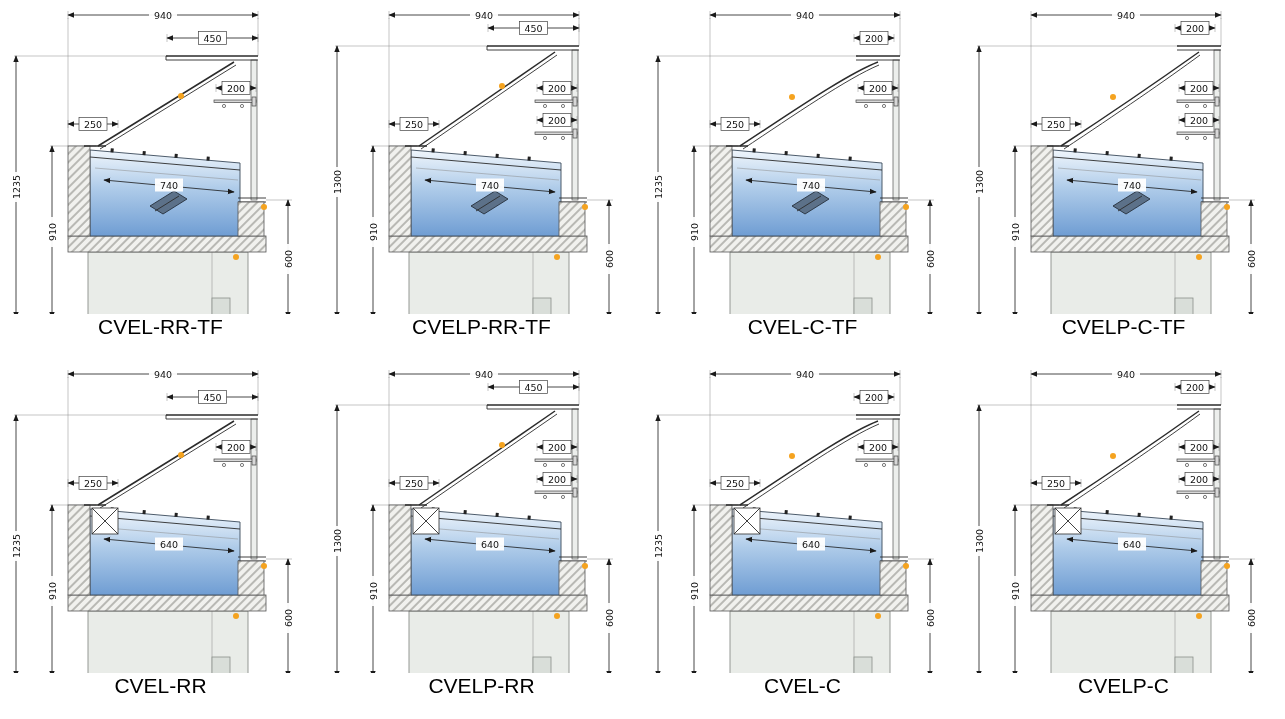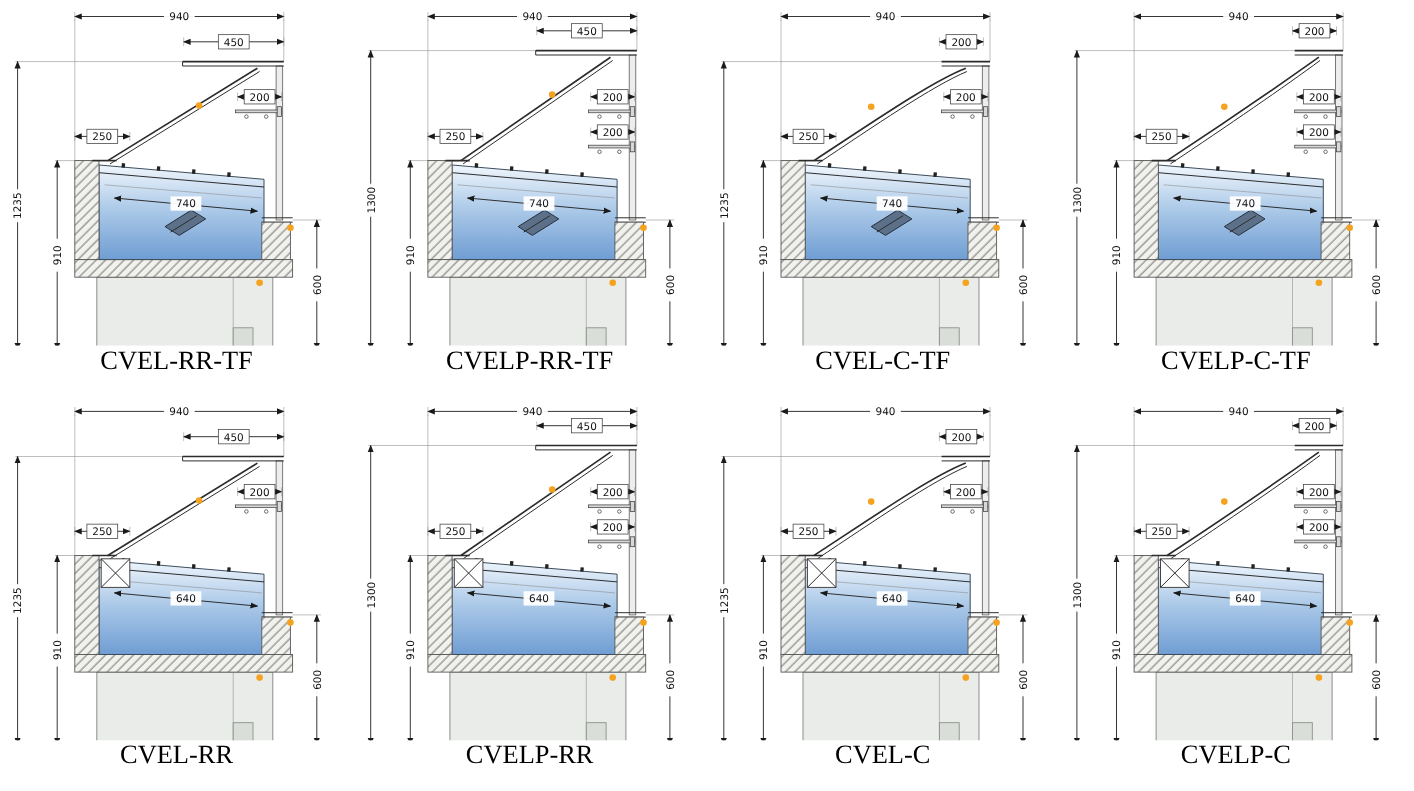--- a/index.html
+++ b/index.html
@@ -1,20 +1,20 @@
 <!DOCTYPE html>
 <html style="--accent: #f5a31f;"><head>
 <meta charset="utf-8">
 <style>
   html,body{margin:0;padding:0;background:#fff;}
   body{width:1285px;height:719px;overflow:hidden;font-family:"DejaVu Sans",sans-serif;}
   .grid{display:grid;grid-template-columns:repeat(4,321px);grid-template-rows:repeat(2,359px);width:1285px;}
   .panel{position:relative;display:flex;flex-direction:column;align-items:center;}
   svg.diagram{width:321px;height:314px;display:block;}
-  .title{font-family:Liberation Serif, serif;font-size:24px;color:#000;margin-top:1px;white-space:nowrap;}
+  .title{font-family:Liberation Sans, sans-serif;font-size:21px;color:#000;margin-top:1px;white-space:nowrap;}
   .ln{stroke:#2b2b2b;stroke-width:.9;fill:none}
   .ln2{stroke:#2b2b2b;stroke-width:1.5;fill:none}
   .thin{stroke:#888;stroke-width:.5;fill:none}
   .dim{stroke:#1a1a1a;stroke-width:.8;fill:none}
   .glass{stroke:#2b2b2b;stroke-width:.9;fill:none}
   .glass2{stroke:#2b2b2b;stroke-width:1.5;fill:none}
   .hat{fill:url(#hatch);stroke:#555;stroke-width:.8}
   .basin{fill:url(#basin);stroke:#3a4a5a;stroke-width:.9}
   .plinth{fill:#e9ece8;stroke:#8a8f8a;stroke-width:.9}
   .plinth2{fill:#d9ded9;stroke:#8a8f8a;stroke-width:.8}

